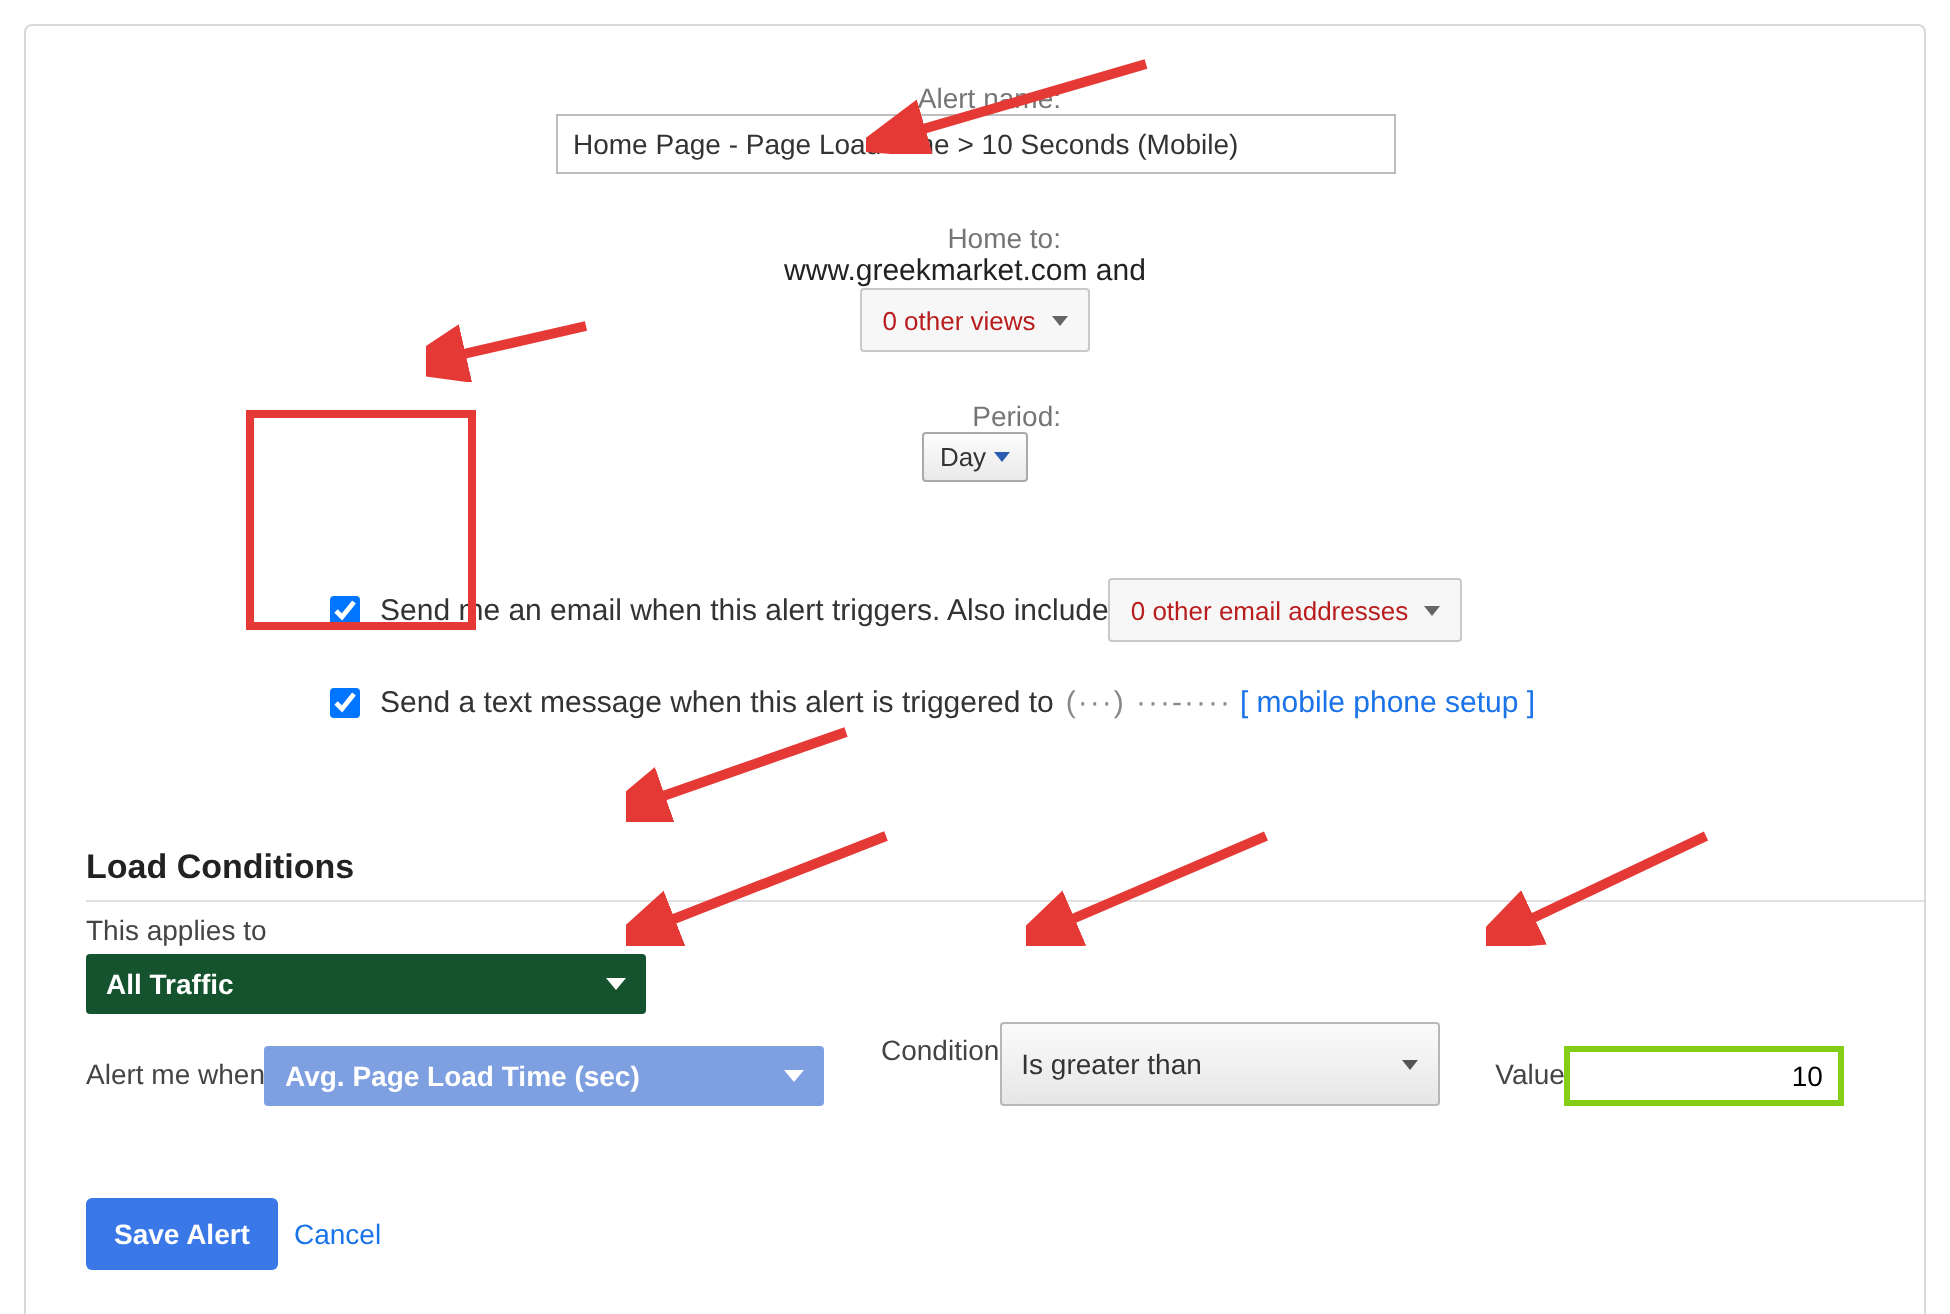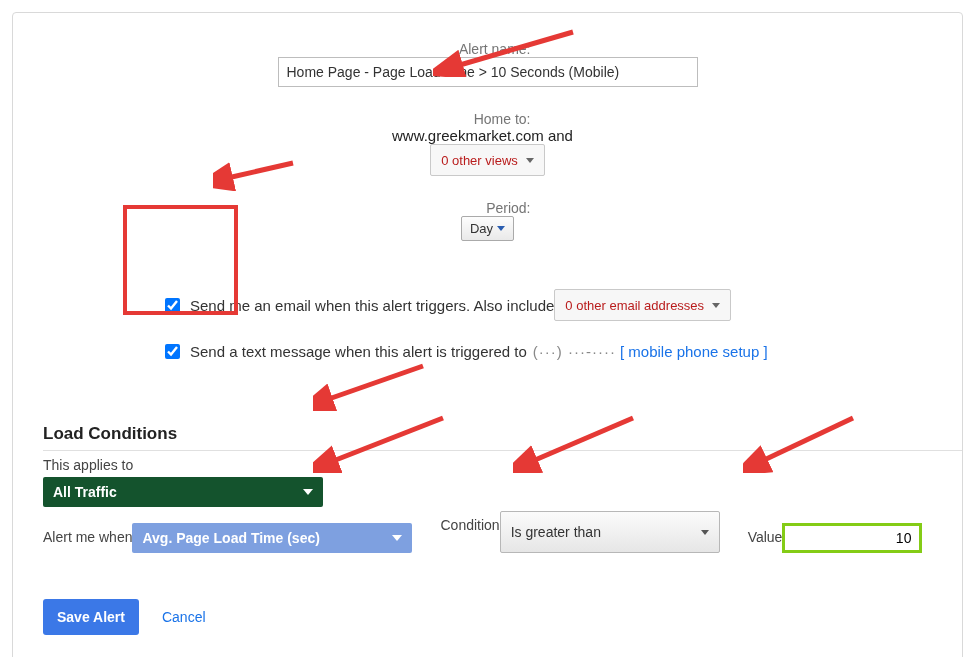--- a/index.html
+++ b/index.html
@@ -180,21 +180,21 @@
     width: 140px;
     height: 30px;
     text-align: right;
     padding: 4px 8px;
     font-size: 14px;
   }
   .actions {
     margin-top: 46px;
     display: flex;
     align-items: center;
-    gap: 23px;
+    gap: 8px;
   }
   .primary-btn {
     background: #3b78e7;
     color: #fff;
     border: none;
     border-radius: 3px;
     padding: 10px 14px;
     font-size: 14px;
     font-weight: bold;
     cursor: pointer;

